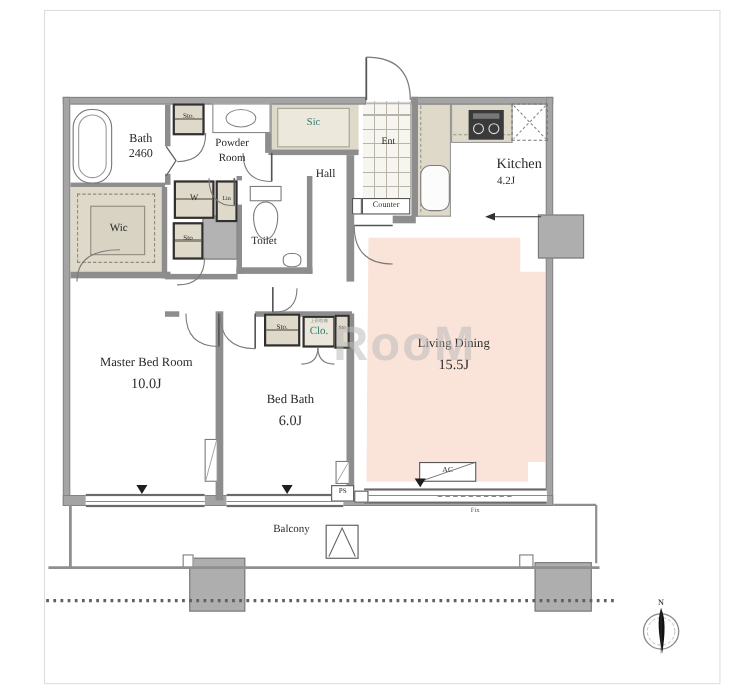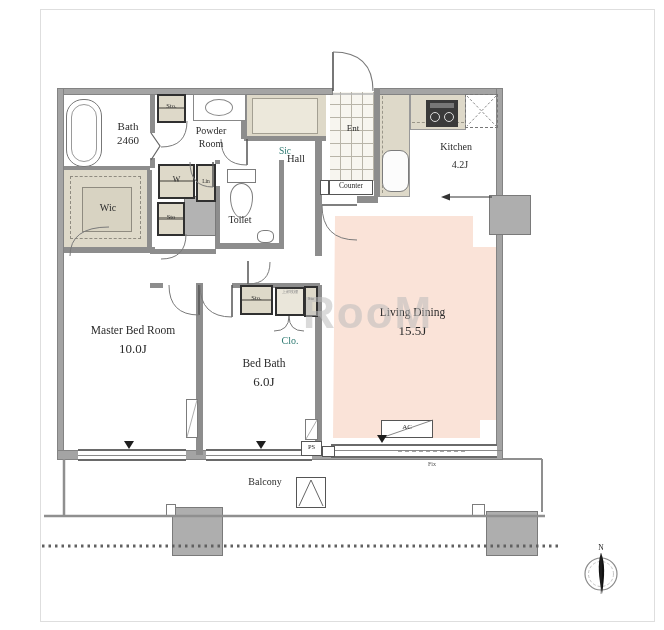--- a/index.html
+++ b/index.html
@@ -5,21 +5,21 @@
   html,body{margin:0;padding:0;background:#fff;}
   #stage{position:relative;width:664px;height:630px;background:#fff;overflow:hidden;
          font-family:"Liberation Serif","DejaVu Serif",serif;}
   .abs{position:absolute;}
   .wall{position:absolute;background:#a4a4a4;box-shadow:inset 0 0 0 1px #838383;}
   .iwall{position:absolute;background:#8d8d8d;}
   .beige{background:#ded9c9;}
   .closet{position:absolute;background:#ded9c9;border:2px solid #303030;box-sizing:border-box;}
   .shelf{background-image:linear-gradient(#ded9c9 0 45%,#8f8b80 45% 52%,#ded9c9 52%);}
   .lbl{position:absolute;color:#2b2b2b;text-align:center;line-height:1.05;white-space:nowrap;}
-  .teal{color:#2e7a72;margin-top:39px;}
+  .teal{color:#2e7a72;}
   .fixture{position:absolute;border:1px solid #7c7c7c;background:#fff;box-sizing:border-box;}
   .pillar{position:absolute;background:#aeaeae;border:1px solid #7a7a7a;box-sizing:border-box;}
   .win{position:absolute;background:#fff;border-top:2px solid #6a6a6a;border-bottom:2px solid #6a6a6a;
        box-sizing:border-box;background-image:linear-gradient(#fff 0 4px,#8a8a8a 4px 5px,#fff 5px);}
   .frame{position:absolute;border:1px solid #dedede;}
   .wm{position:absolute;font-family:"Liberation Sans","DejaVu Sans",sans-serif;font-weight:bold;
       color:rgba(188,188,188,0.55);letter-spacing:2px;pointer-events:none;z-index:60;}
 </style>
 </head>
 <body>
@@ -186,21 +186,21 @@
   <div class="lbl" style="left:103px;top:121px;width:50px;font-size:11px;">Bath</div>
   <div class="lbl" style="left:103px;top:135px;width:50px;font-size:11px;">2460</div>
   <div class="lbl" style="left:180px;top:126px;width:62px;font-size:10px;">Powder</div>
   <div class="lbl" style="left:180px;top:139px;width:62px;font-size:10px;">Room</div>
   <div class="lbl" style="left:88px;top:203px;width:40px;font-size:10px;">Wic</div>
   <div class="lbl" style="left:217px;top:215px;width:46px;font-size:10px;">Toilet</div>
   <div class="lbl" style="left:274px;top:153px;width:44px;font-size:10.5px;">Hall</div>
   <div class="lbl" style="left:337px;top:124px;width:32px;font-size:9px;">Ent</div>
   <div class="lbl teal" style="left:253px;top:108px;width:64px;font-size:9.5px;">Sic</div>
   <div class="lbl" style="left:330px;top:182px;width:42px;font-size:7.5px;">Counter</div>
-  <div class="lbl" style="left:408px;top:142px;width:64px;font-size:10px;text-align:right;">Kitchen</div>
+  <div class="lbl" style="left:440px;top:142px;width:64px;font-size:13px;">Kitchen</div>
   <div class="lbl" style="left:428px;top:160px;width:64px;font-size:10px;">4.2J</div>
   <div class="lbl" style="left:365px;top:306px;width:95px;font-size:11.5px;">Living Dining</div>
   <div class="lbl" style="left:365px;top:324px;width:95px;font-size:13px;">15.5J</div>
   <div class="lbl" style="left:76px;top:324px;width:114px;font-size:11.5px;">Master Bed Room</div>
   <div class="lbl" style="left:76px;top:342px;width:114px;font-size:13px;">10.0J</div>
   <div class="lbl" style="left:226px;top:357px;width:76px;font-size:11.5px;">Bed Bath</div>
   <div class="lbl" style="left:226px;top:375px;width:76px;font-size:13px;">6.0J</div>
   <div class="lbl" style="left:238px;top:477px;width:54px;font-size:10px;">Balcony</div>
   <div class="lbl" style="left:420px;top:461px;width:24px;font-size:6px;color:#555;">Fix</div>
 

